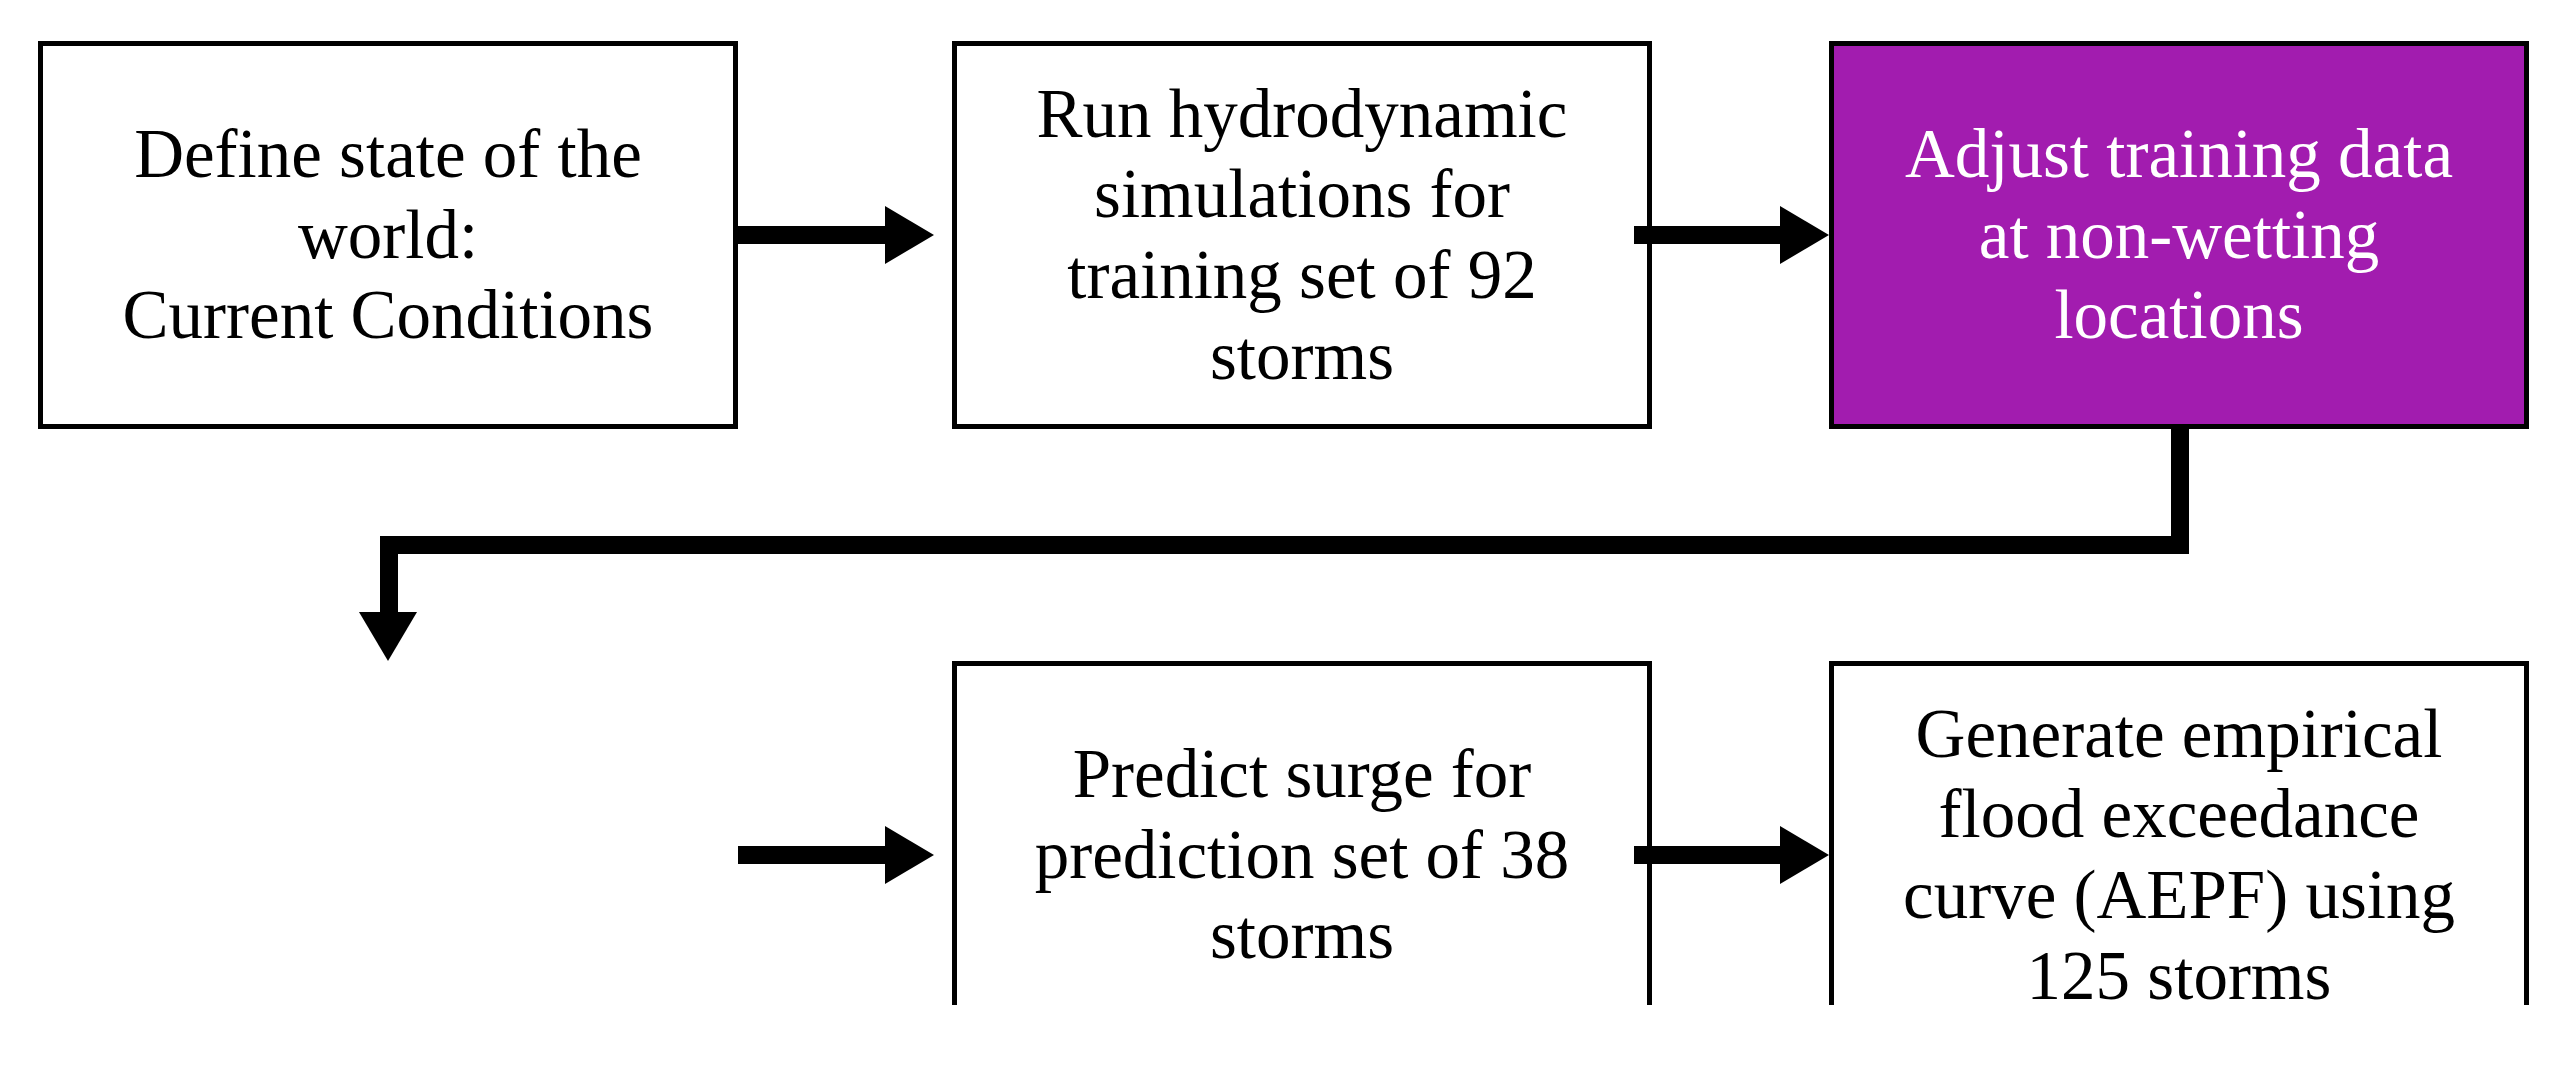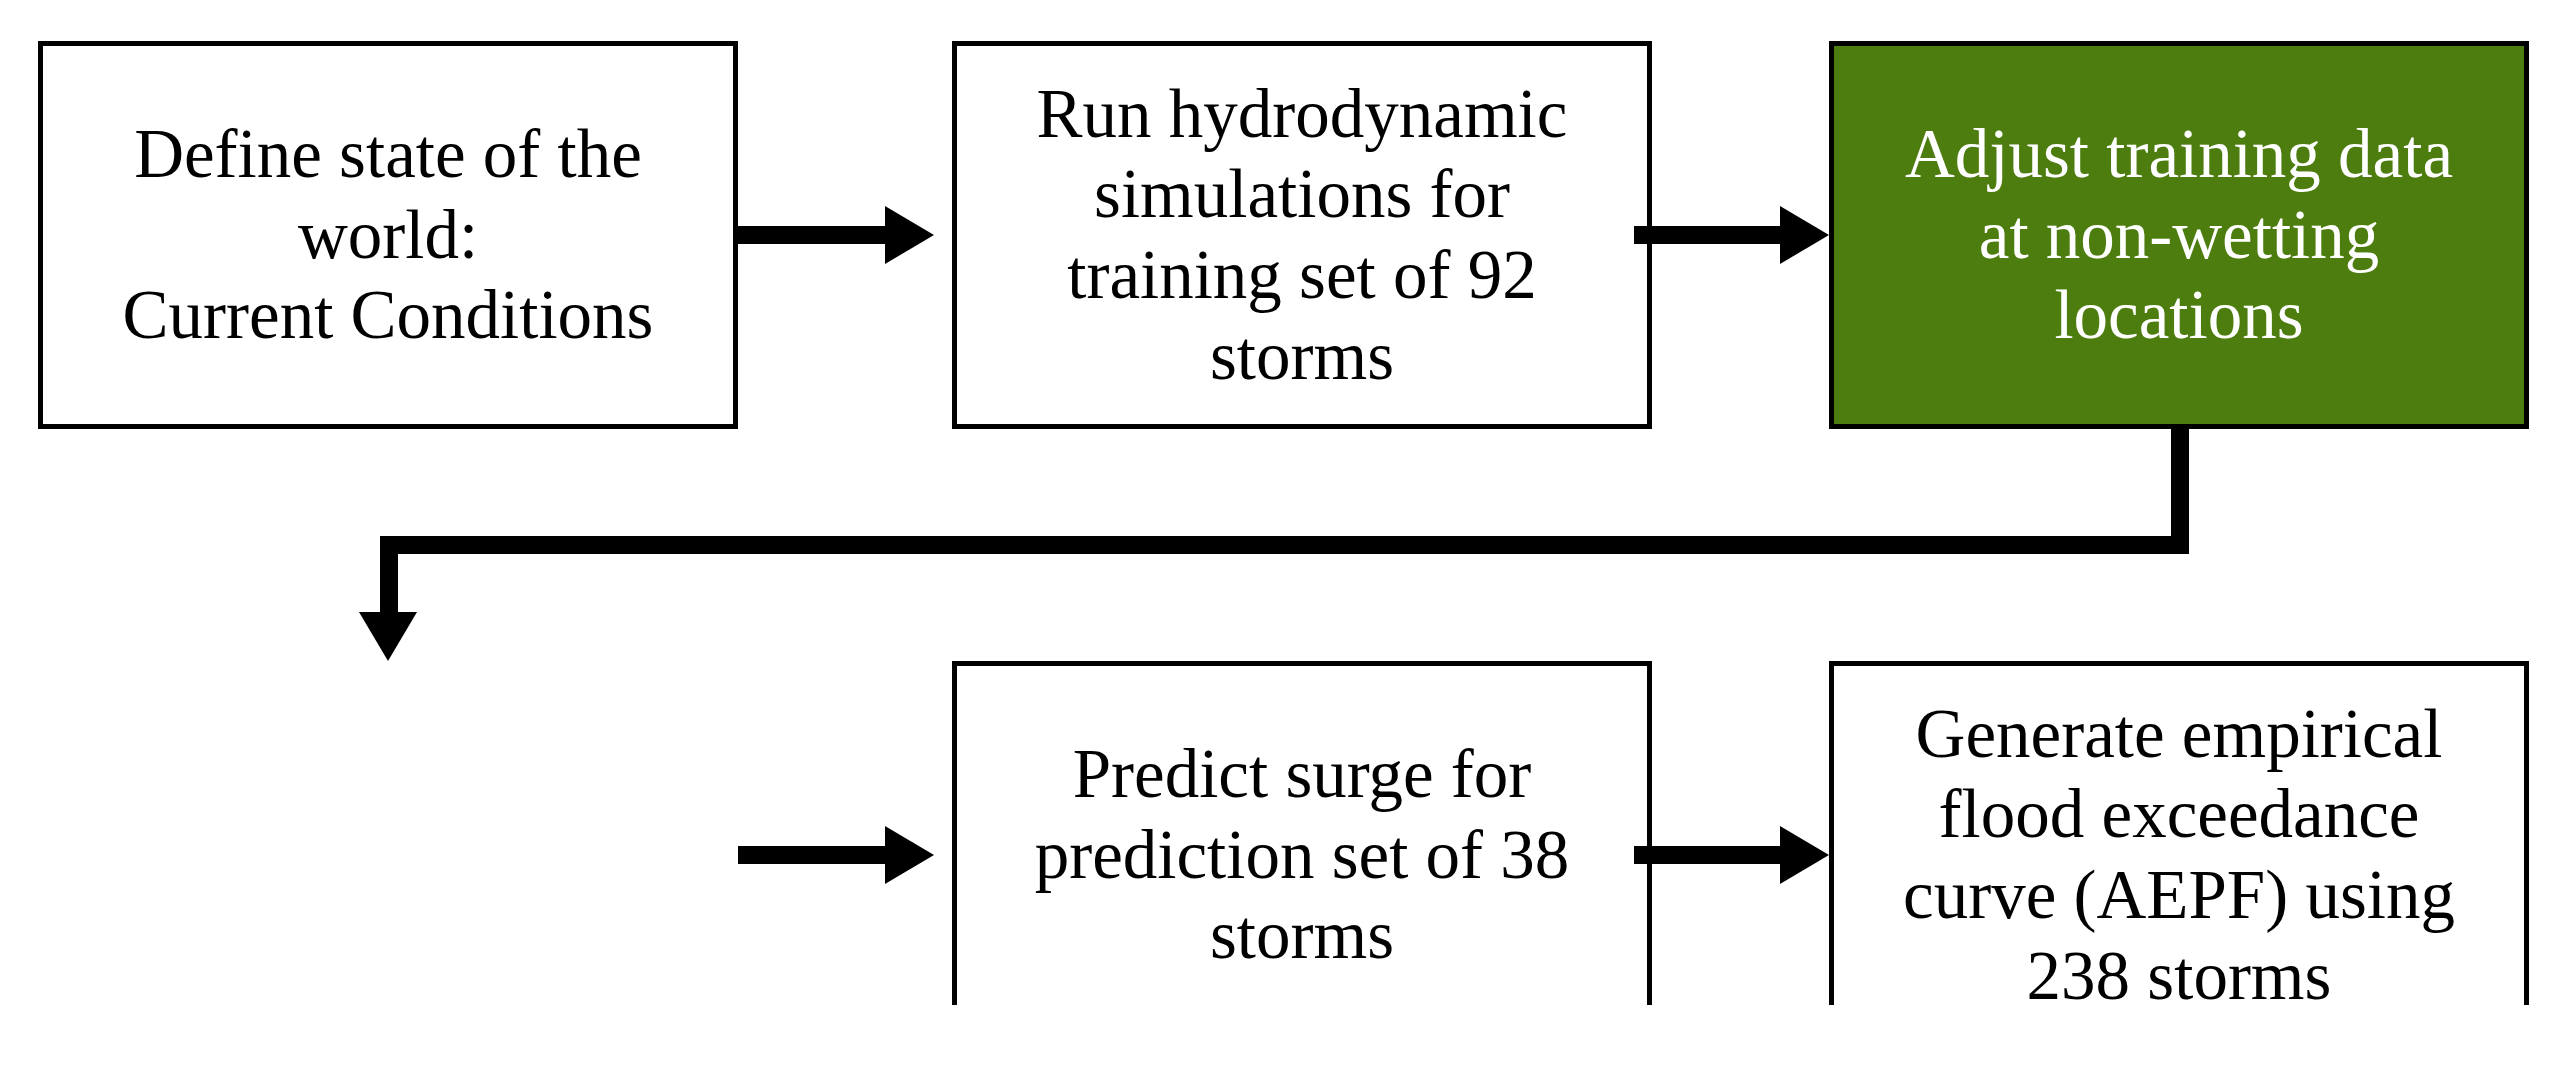--- a/index.html
+++ b/index.html
@@ -21,21 +21,21 @@
     color: #000000;
     display: flex;
     align-items: center;
     justify-content: center;
     text-align: center;
     font-size: 69px;
     line-height: 1.17;
     white-space: pre-line;
   }
   .flow-box.inverted {
-    background: #4d7c0f;
+    background: #a21caf;
     color: #ffffff;
   }
   .row-top    { top: 41px; }
   .row-bottom { top: 661px; }
   .col-1 { left: 38px; }
   .col-2 { left: 952px; }
   .col-3 { left: 1829px; }
 
   .shaft {
     position: absolute;
@@ -93,21 +93,21 @@
 locations</div>
 
 
   <div class="flow-box row-bottom col-2">Predict surge for
 prediction set of 38
 storms</div>
 
   <div class="flow-box row-bottom col-3">Generate empirical
 flood exceedance
 curve (AEPF) using
-238 storms</div>
+125 storms</div>
 
   <div>
     <div class="shaft a1-shaft"></div>
     <div class="head-right a1-head"></div>
   </div>
 
   <div>
     <div class="shaft a2-shaft"></div>
     <div class="head-right a2-head"></div>
   </div>

